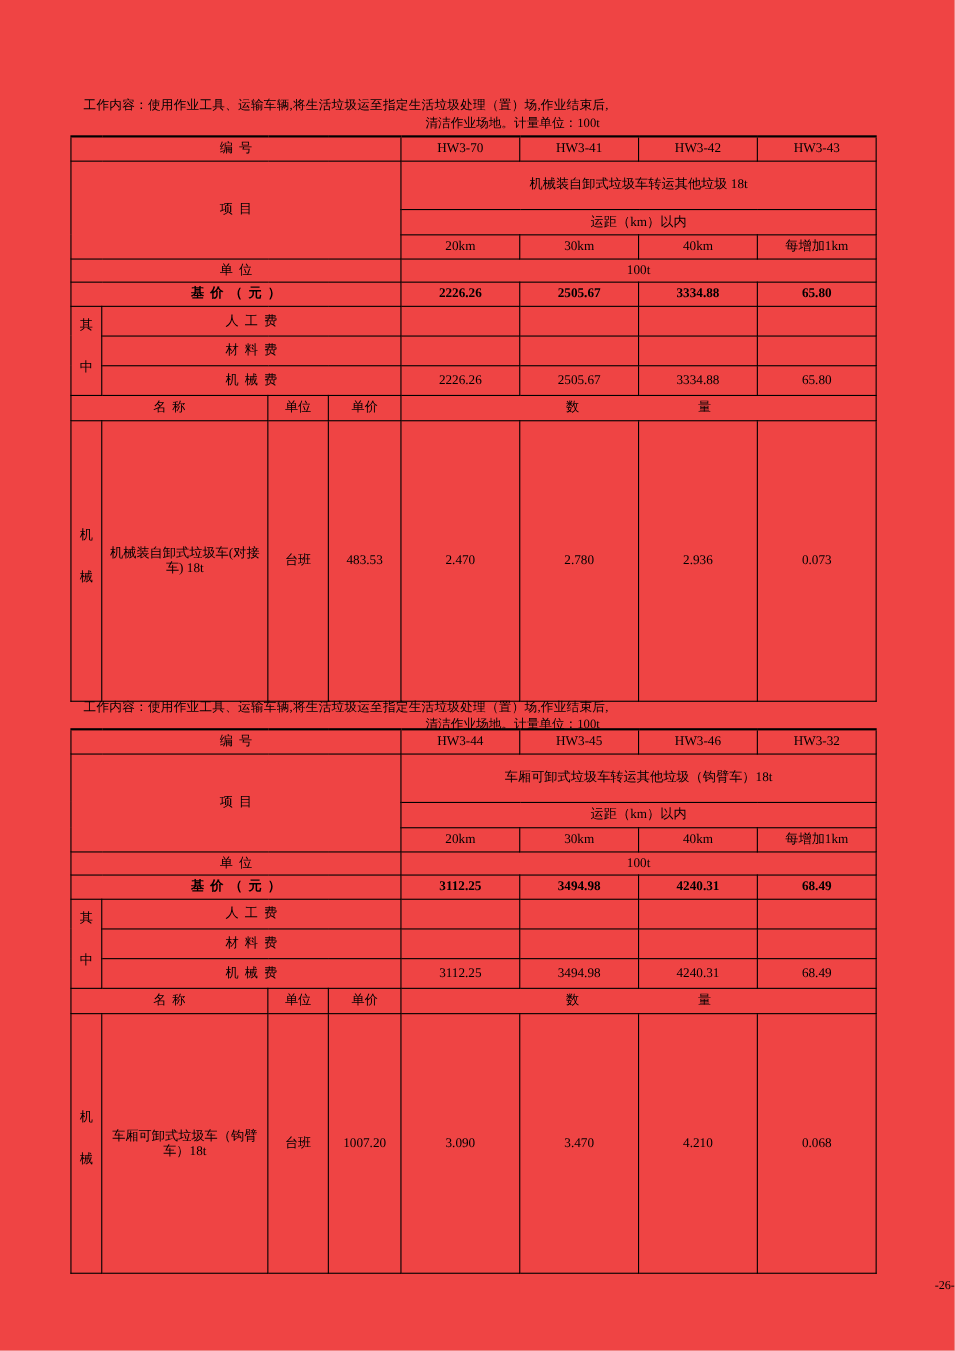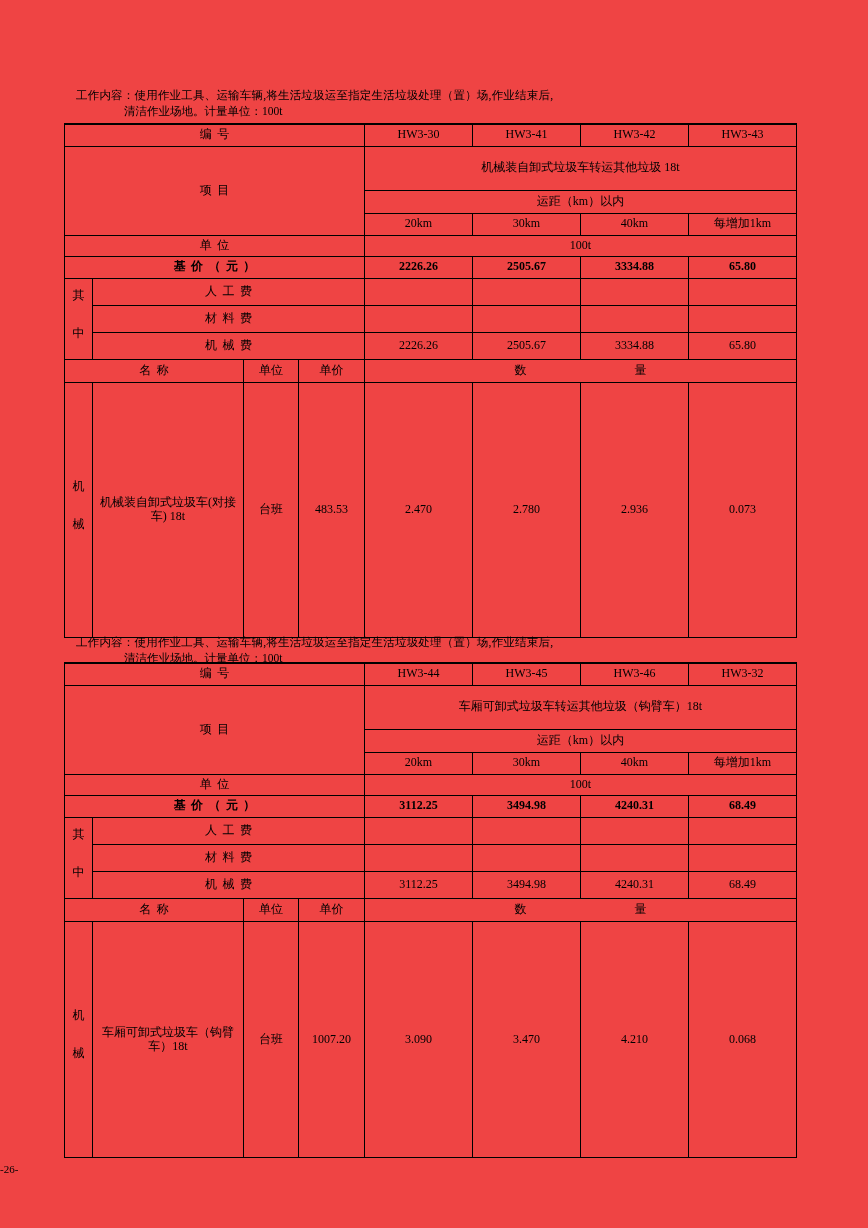--- a/index.html
+++ b/index.html
@@ -28,21 +28,21 @@
     width: 732px;
   }
   .work-line1 {
     font-size: 11.5px;
     letter-spacing: 0.2px;
     color: #000;
     white-space: nowrap;
   }
   .work-line2-row {
     display: flex;
-    justify-content: flex-start;
+    justify-content: center;
     align-items: flex-end;
     margin-top: 1px;
   }
   .work-line2 {
     font-size: 11.5px;
     padding-left: 48px;
     white-space: nowrap;
   }
   .unit-note {
     font-size: 11.5px;
@@ -104,21 +104,21 @@
     word-break: break-all;
   }
   .mach-left {
     vertical-align: middle;
   }
 
   .pagenum {
     position: absolute;
     left: 0;
     width: 868px;
-    text-align: left;
+    text-align: right;
     font-size: 11px;
     color: #000;
   }
 </style>
 </head>
 <body>
 
 <div class="page">
 
   <div class="workblock" style="top:88px;">
@@ -137,21 +137,21 @@
       <col style="width:66px">
       <col style="width:108px">
       <col style="width:108px">
       <col style="width:108px">
       <col style="width:108px">
     </colgroup>
     <tbody>
 
       <tr class="outer-top" style="height:22px;">
         <td colspan="4"><span class="spread">编号</span></td>
-        <td>HW3-30</td>
+        <td>HW3-70</td>
         <td>HW3-41</td>
         <td>HW3-42</td>
         <td>HW3-43</td>
       </tr>
 
       <tr style="height:44px;">
         <td colspan="4" rowspan="3"><span class="spread">项目</span></td>
         <td colspan="4">机械装自卸式垃圾车转运其他垃圾 18t</td>
       </tr>
 

